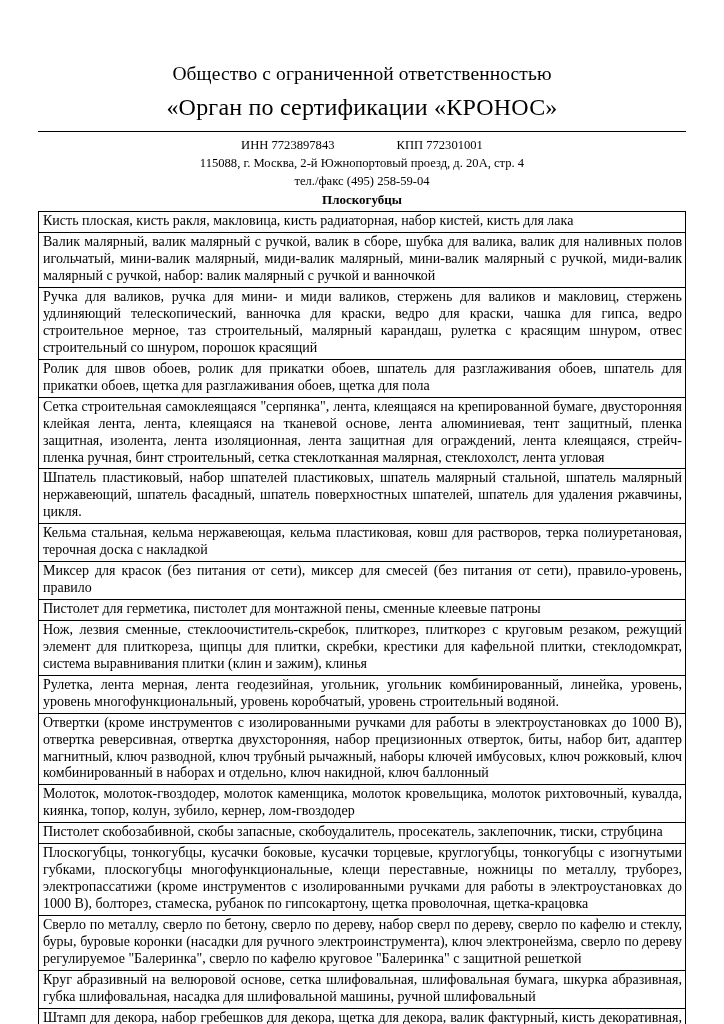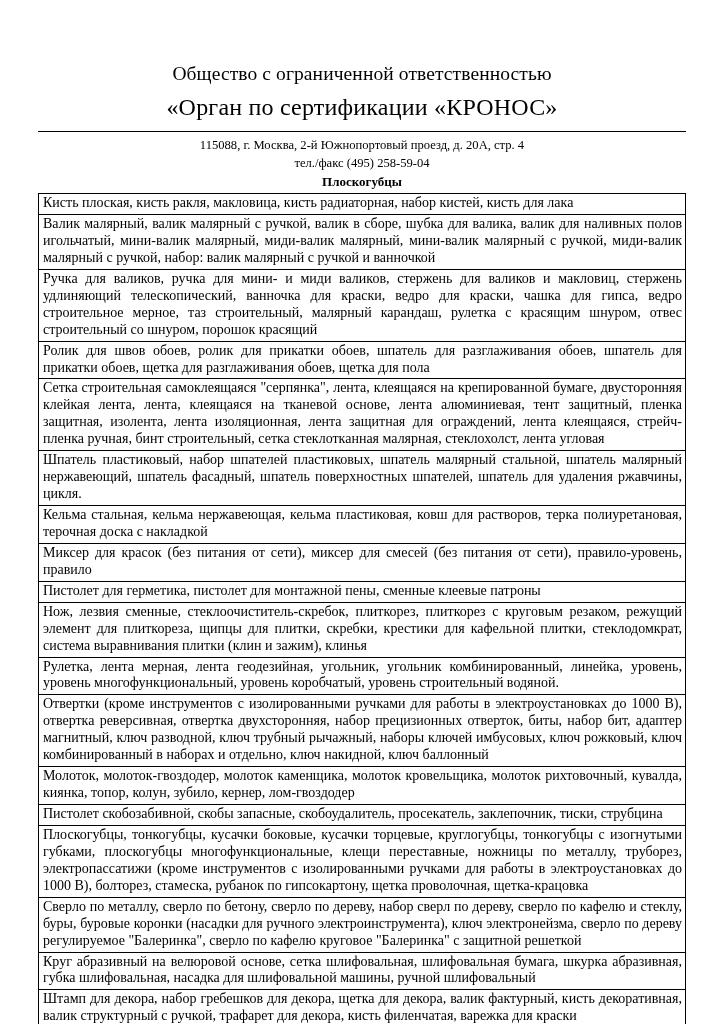--- a/index.html
+++ b/index.html
@@ -113,20 +113,23 @@
 <body>
 
 <div class="page">
 
   <div class="hdr-line1">Общество с ограниченной ответственностью</div>
   <div class="hdr-line2">«Орган по сертификации «КРОНОС»</div>
 
   <hr class="rule">
 
   <div class="meta">
+    <div class="inn-row">
+      <span class="inn">ИНН 7723897843</span><span>КПП 772301001</span>
+    </div>
     <div>115088, г. Москва, 2-й Южнопортовый проезд, д. 20А, стр. 4</div>
     <div>тел./факс (495) 258-59-04</div>
   </div>
 
   <div class="pril">Плоскогубцы</div>
 
   <table class="items">
     <tbody>
       <tr>
           <td>Кисть плоская, кисть ракля, макловица, кисть радиаторная, набор кистей, кисть для лака</td>

